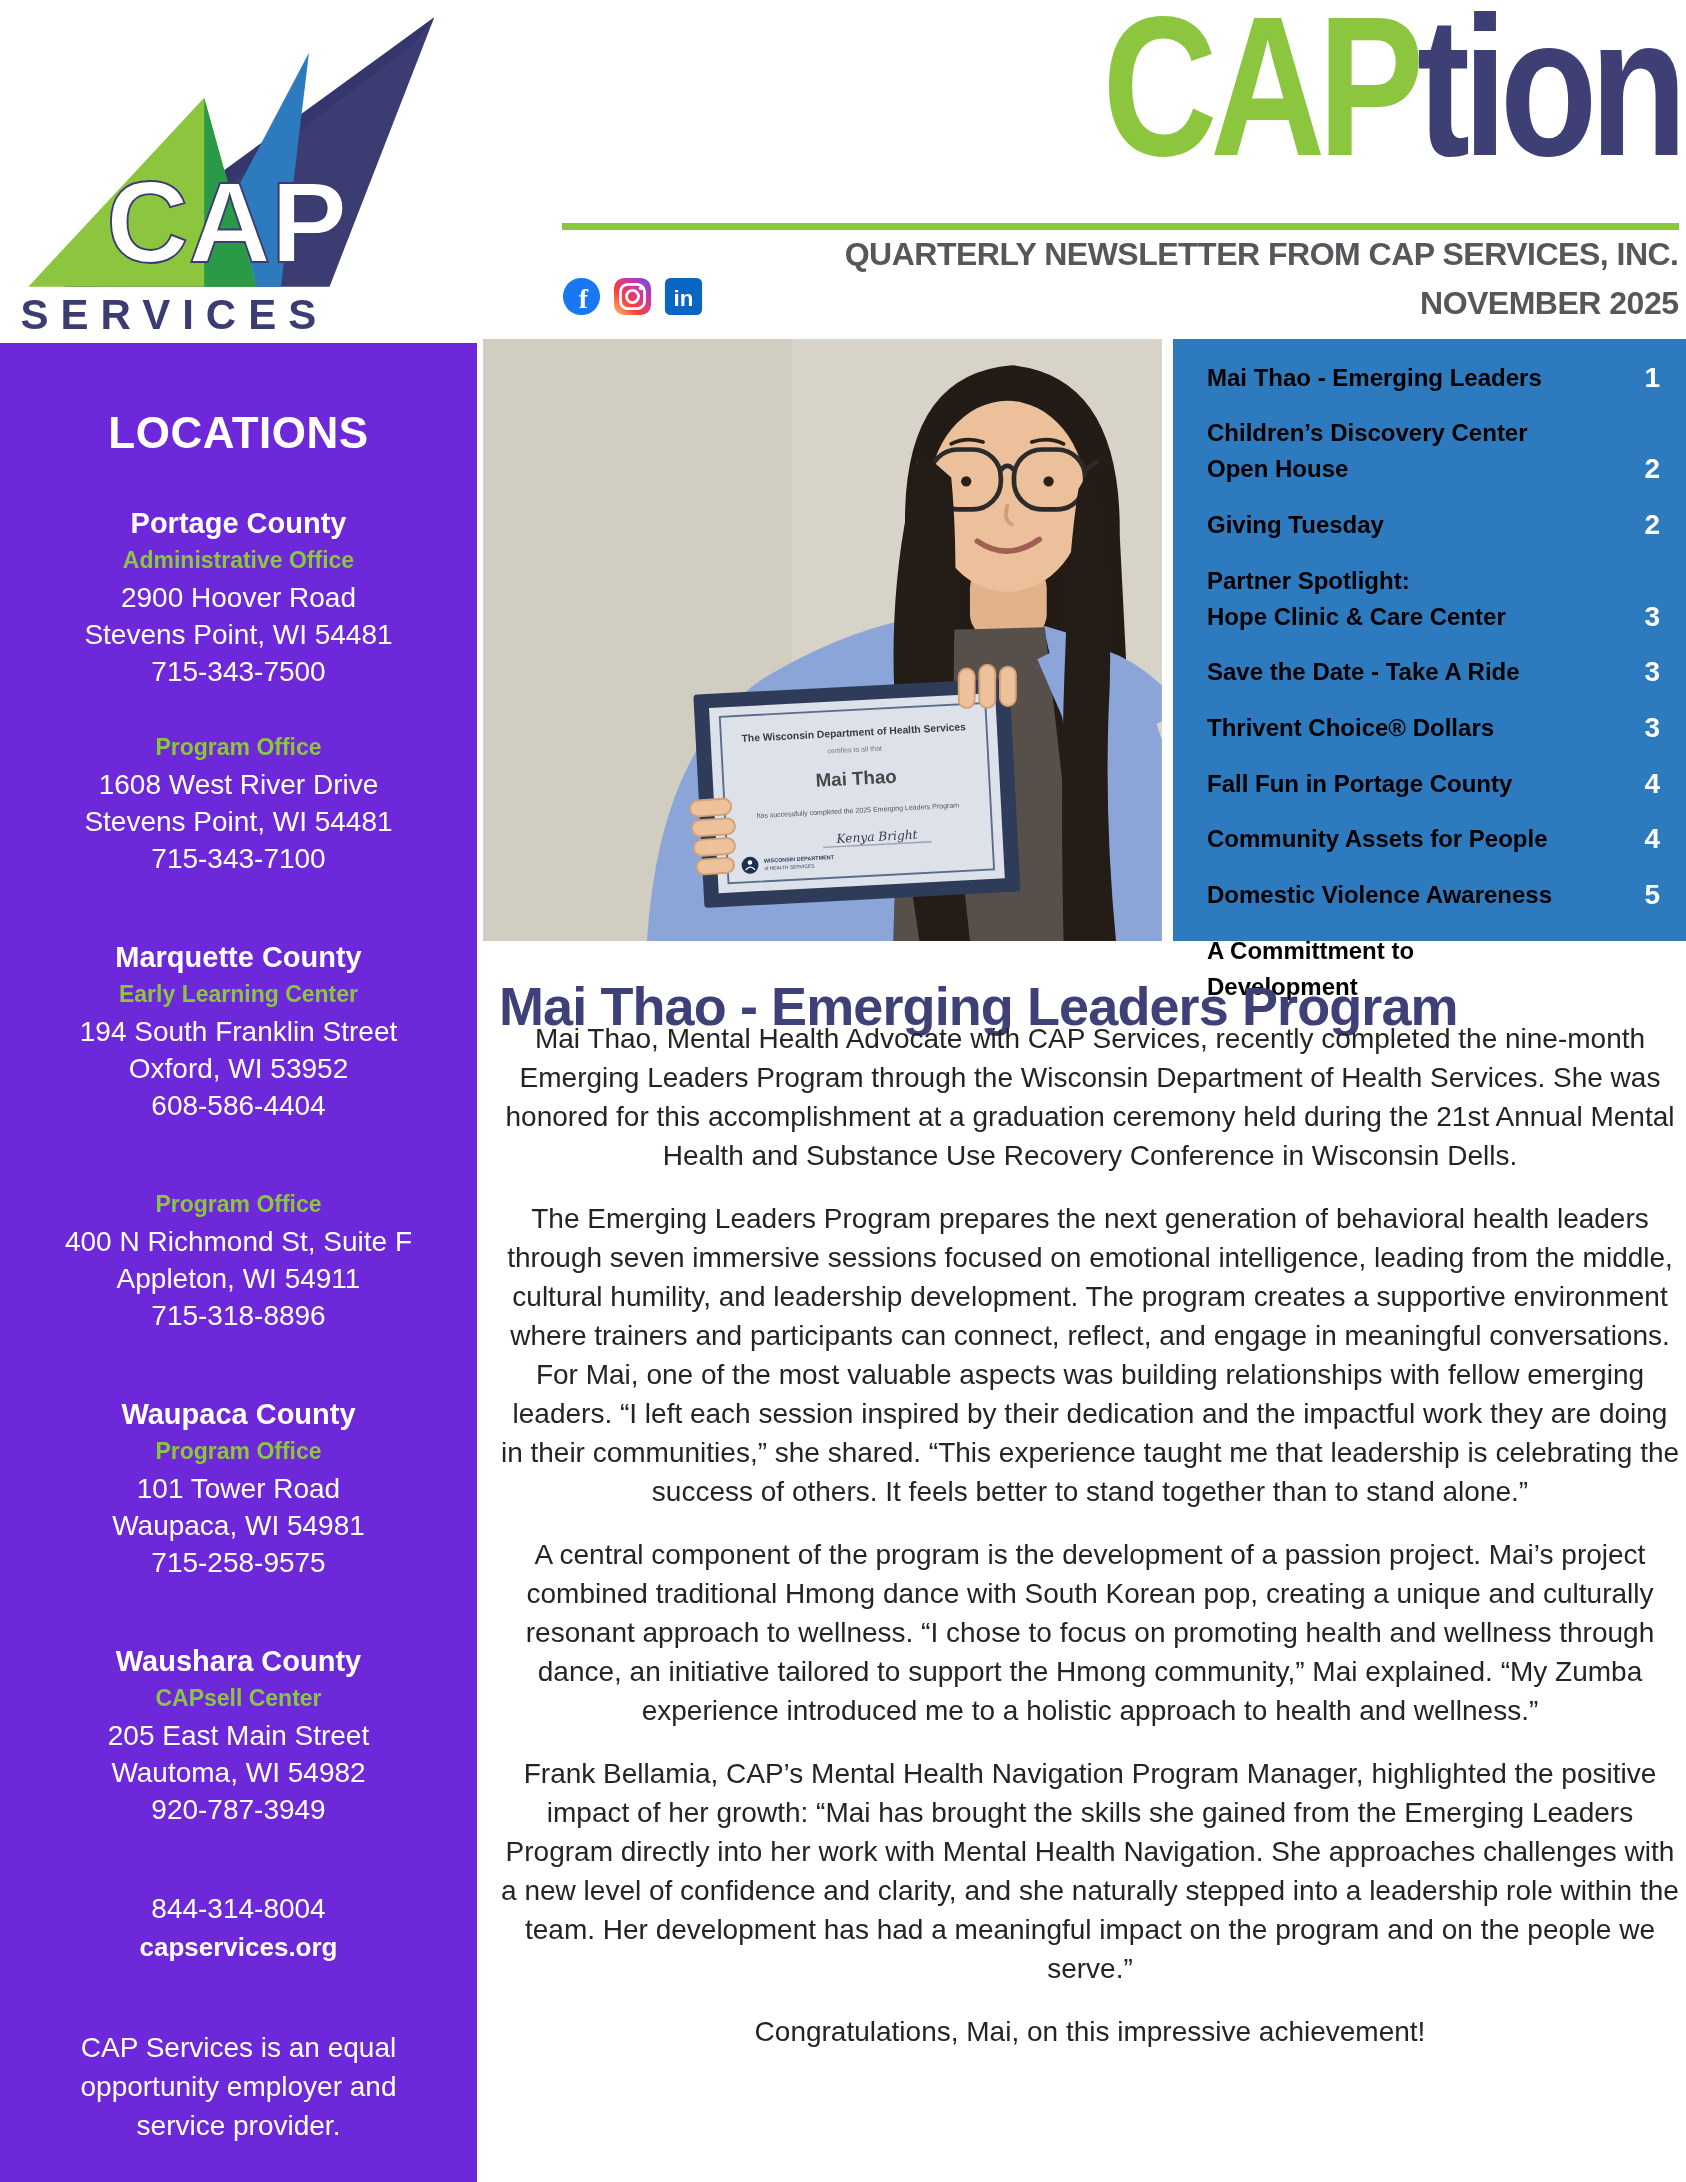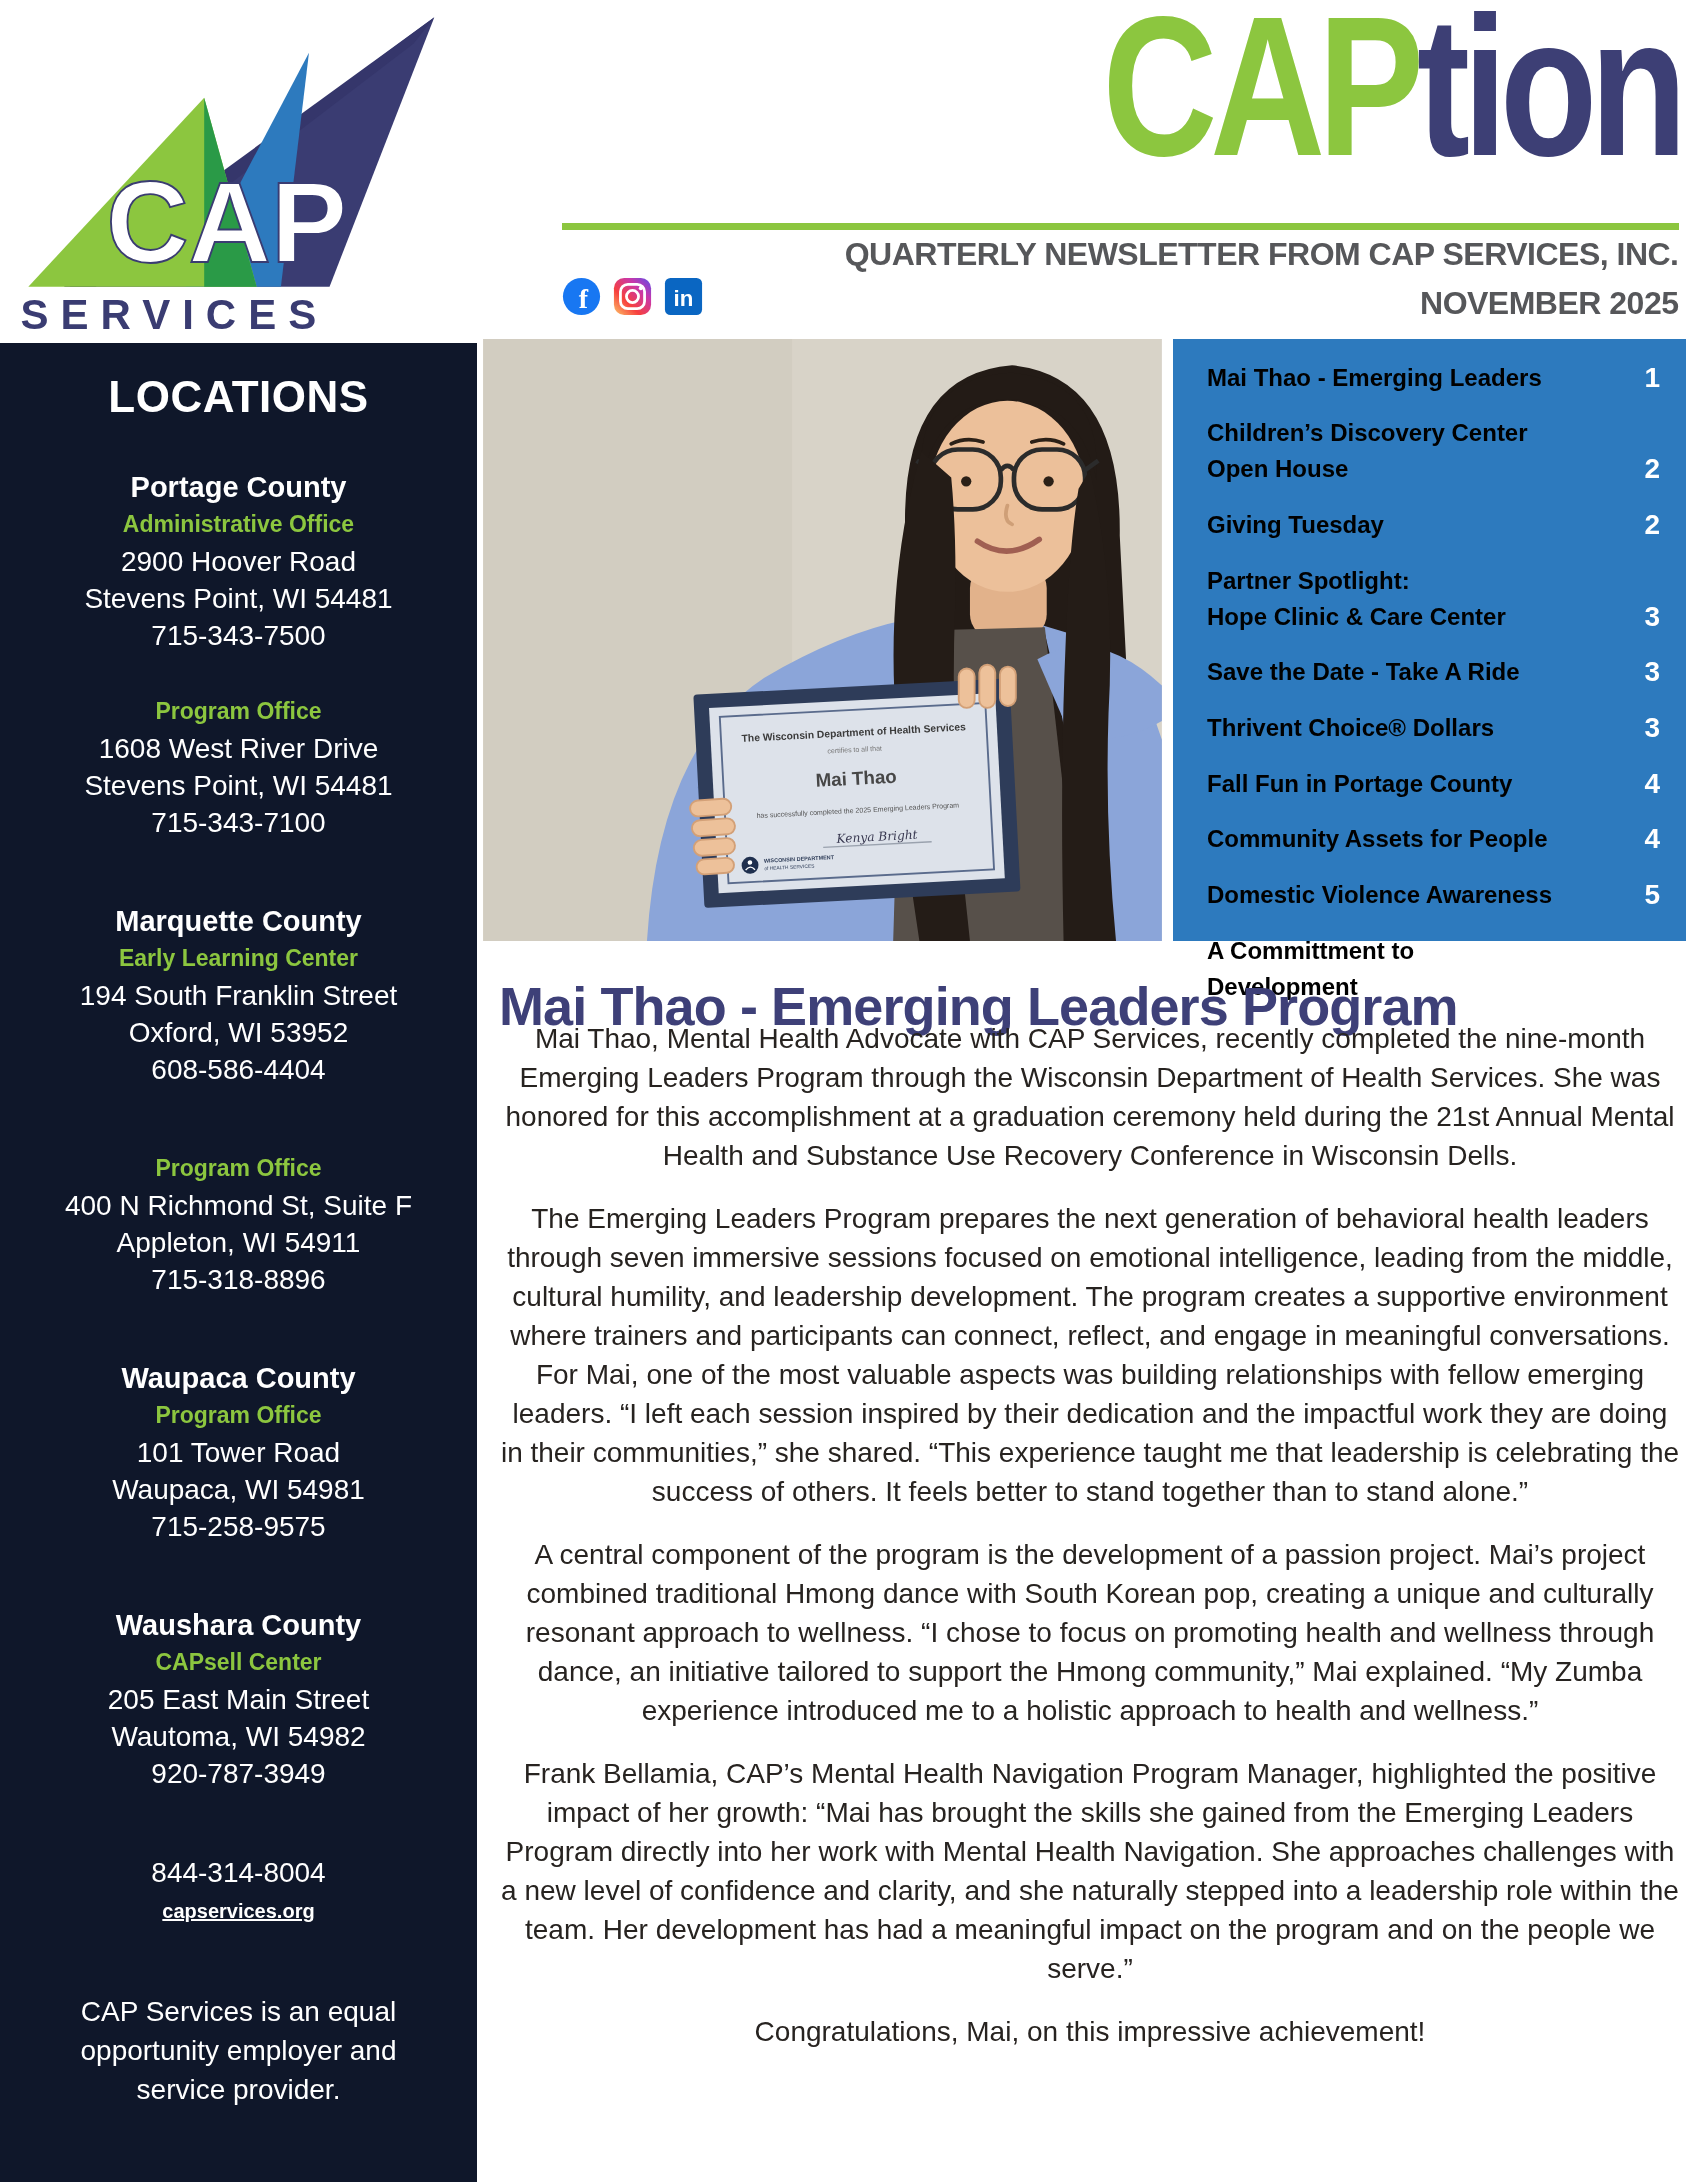--- a/index.html
+++ b/index.html
@@ -22,33 +22,33 @@
   .masthead .green{color:#8cc63f;}
   .masthead .navy{color:#3d3f75;}
   .green-rule{position:absolute;left:562px;right:7.5px;top:223px;height:6.6px;background:#8cc63f;}
   .subtitle{position:absolute;right:7.5px;top:236px;font-size:32px;font-weight:700;color:#56575a;letter-spacing:-0.5px;}
   .issue-date{position:absolute;right:7.5px;top:285px;font-size:32px;font-weight:700;color:#56575a;letter-spacing:-0.5px;}
   .social{position:absolute;left:562px;top:277px;display:flex;gap:12px;}
   .social svg{display:block;}
   
   .sidebar{
     position:absolute;left:0;top:343px;width:477px;height:1839px;
-    background:#0f172a;color:#ffffff;text-align:center;
-    padding-top:29px;box-sizing:border-box;
+    background:#6d28d9;color:#ffffff;text-align:center;
+    padding-top:65px;box-sizing:border-box;
   }
   .sb-title{font-size:44px;font-weight:700;letter-spacing:0.5px;margin-bottom:47px;}
   .s-group{margin-top:62px;}
   .s-group.first{margin-top:0;}
   .s-county{font-size:29px;font-weight:700;line-height:37px;}
   .s-office{font-size:23px;font-weight:700;line-height:37px;color:#8cc63f;}
   .s-line{font-size:28px;line-height:37px;font-weight:400;}
   .office-gap{height:39px;}
   .sb-contact{margin-top:62px;}
   .sb-phone{font-size:28px;line-height:37px;}
-  .sb-site{font-size:20px;line-height:41px;text-decoration:underline;font-weight:700;color:#ffffff;display:inline-block;}
+  .sb-site{font-size:26px;line-height:41px;font-weight:700;color:#ffffff;display:inline-block;}
   .sb-footer{margin:60px 52px 0 52px;font-size:28px;line-height:39px;}
   
   .photo{position:absolute;left:483px;top:339px;width:679px;height:602px;}
   
   .toc{
     position:absolute;left:1173px;top:339px;width:513px;height:602px;
     background:#2d7abe;box-sizing:border-box;padding:20.6px 26px 0 34px;
   }
   .toc-row{display:flex;justify-content:space-between;align-items:flex-end;margin-bottom:19.7px;cursor:pointer;}
   .toc-label{font-size:24px;line-height:36px;font-weight:700;color:#000000;white-space:pre-line;}

